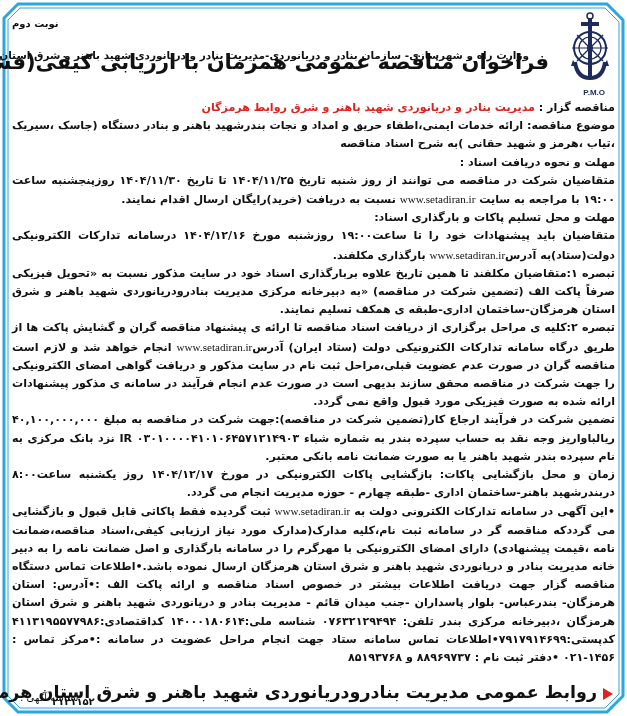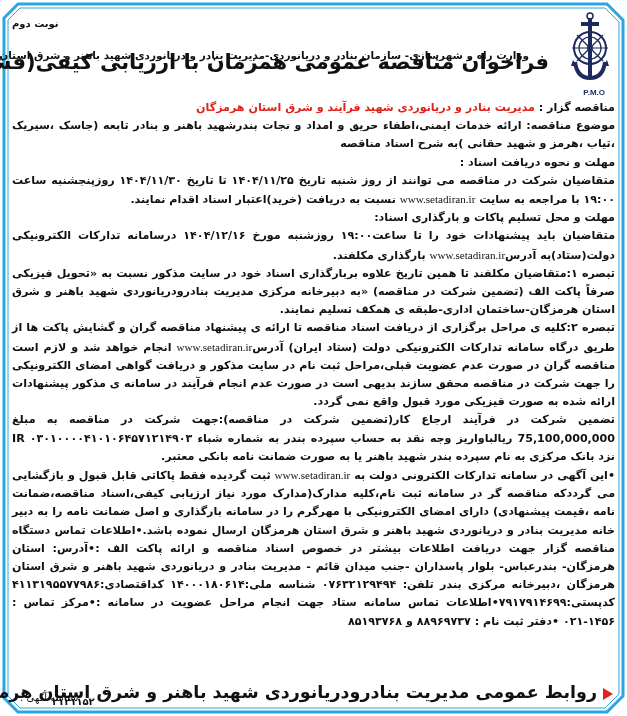--- a/index.html
+++ b/index.html
@@ -54,37 +54,38 @@
       </svg>
       <span class="logo-text">P.M.O</span>
     </div>
     <div class="ministry">وزارت راه و شهرسازی- سازمان بنادر و دریانوردی-مدیریت بنادر و دریانوردی شهید باهنر و شرق استان</div>
     <div class="round">نوبت دوم</div>
     <div class="title">فراخوان مناقصه عمومی همزمان با ارزیابی کیفی(فشرده) یک مرحله ای</div>
   </div>
 
   <div class="body-text">
     <p>
-      <span>مناقصه گزار : </span><span class="red">مدیریت بنادر و دریانوردی شهید فرآیند و شرق استان هرمزگان</span>
+      <span>مناقصه گزار : </span><span class="red">مدیریت بنادر و دریانوردی شهید باهنر و شرق روابط هرمزگان</span>
     </p>
-    <p>موضوع مناقصه: ارائه خدمات ایمنی،اطفاء حریق و امداد و نجات بندرشهید باهنر و بنادر تابعه (جاسک ،سیریک ،تیاب ،هرمز و شهید حقانی )به شرح اسناد مناقصه</p>
+    <p>موضوع مناقصه: ارائه خدمات ایمنی،اطفاء حریق و امداد و نجات بندرشهید باهنر و بنادر دستگاه (جاسک ،سیریک ،تیاب ،هرمز و شهید حقانی )به شرح اسناد مناقصه</p>
     <p>مهلت و نحوه دریافت اسناد :</p>
     <p>
       <span>متقاضیان شرکت در مناقصه می توانند از روز شنبه تاریخ ۱۴۰۴/۱۱/۲۵ تا تاریخ ۱۴۰۴/۱۱/۳۰ روزپنجشنبه ساعت ۱۹:۰۰ با مراجعه به سایت</span>
-      <span class="ltr">www.setadiran.ir</span><span> نسبت به دریافت (خرید)اعتبار اسناد اقدام نمایند.</span>
+      <span class="ltr">www.setadiran.ir</span><span> نسبت به دریافت (خرید)رایگان ارسال اقدام نمایند.</span>
     </p>
     <p>مهلت و محل تسلیم پاکات و بارگذاری اسناد:</p>
     <p>
       <span>متقاضیان باید پیشنهادات خود را تا ساعت۱۹:۰۰ روزشنبه  مورخ ۱۴۰۴/۱۲/۱۶ درسامانه تدارکات الکترونیکی دولت(ستاد)به آدرس</span><span class="ltr">www.setadiran.ir</span><span> بارگذاری مکلفند.</span>
     </p>
     <p>تبصره ۱:متقاضیان مکلفند تا همین تاریخ علاوه بربارگذاری اسناد خود در سایت مذکور نسبت به «تحویل فیزیکی صرفاً پاکت الف (تضمین شرکت در مناقصه) «به دبیرخانه مرکزی مدیریت بنادرودریانوردی شهید باهنر و شرق استان هرمزگان-ساختمان اداری-طبقه ی همکف تسلیم نمایند.</p>
     <p>
       <span>تبصره ۲:کلیه ی مراحل برگزاری از دریافت اسناد مناقصه تا ارائه ی پیشنهاد مناقصه گران و گشایش پاکت ها از طریق درگاه سامانه تدارکات الکترونیکی دولت (ستاد ایران) آدرس</span><span class="ltr">www.setadiran.ir</span><span> انجام خواهد شد و لازم است مناقصه گران در صورت عدم عضویت قبلی،مراحل ثبت نام در سایت مذکور و دریافت گواهی امضای الکترونیکی را جهت شرکت در مناقصه محقق سازند بدیهی است در صورت عدم انجام فرآیند در سامانه ی مذکور پیشنهادات ارائه شده به صورت فیزیکی مورد قبول واقع نمی گردد.</span>
     </p>
-    <p>تضمین شرکت در فرآیند ارجاع کار(تضمین شرکت در مناقصه):جهت شرکت در مناقصه به مبلغ 75,100,000,000 ریالباواریز وجه نقد به حساب سپرده بندر به شماره شباء IR ۰۳۰۱۰۰۰۰۴۱۰۱۰۶۴۵۷۱۲۱۴۹۰۳ نزد بانک مرکزی به نام سپرده بندر شهید باهنر یا به صورت ضمانت نامه بانکی معتبر.</p>
+    <p>تضمین شرکت در فرآیند ارجاع کار(تضمین شرکت در مناقصه):جهت شرکت در مناقصه به مبلغ ۴۰,۱۰۰,۰۰۰,۰۰۰ ریالباواریز وجه نقد به حساب سپرده بندر به شماره شباء IR ۰۳۰۱۰۰۰۰۴۱۰۱۰۶۴۵۷۱۲۱۴۹۰۳ نزد بانک مرکزی به نام سپرده بندر شهید باهنر یا به صورت ضمانت نامه بانکی معتبر.</p>
+    <p>زمان و محل بازگشایی پاکات:  بازگشایی پاکات الکترونیکی در مورخ ۱۴۰۴/۱۲/۱۷ روز یکشنبه ساعت۸:۰۰ دربندرشهید باهنر-ساختمان اداری -طبقه چهارم - حوزه مدیریت انجام می گردد.</p>
     <p>
       <span>•این آگهی در سامانه تدارکات الکترونی دولت به </span><span class="ltr">www.setadiran.ir</span><span> ثبت گردیده فقط پاکاتی قابل قبول و بازگشایی می گرددکه مناقصه گر در سامانه ثبت نام،کلیه مدارک(مدارک مورد نیاز ارزیابی کیفی،اسناد مناقصه،ضمانت نامه ،قیمت پیشنهادی) دارای امضای الکترونیکی با مهرگرم را در سامانه بارگذاری و اصل ضمانت نامه را به دبیر خانه مدیریت  بنادر و دریانوردی شهید باهنر و شرق استان هرمزگان ارسال نموده باشد.•اطلاعات تماس دستگاه مناقصه گزار جهت دریافت اطلاعات بیشتر در خصوص اسناد مناقصه و ارائه پاکت الف :•آدرس: استان هرمزگان- بندرعباس- بلوار پاسداران -جنب میدان قائم - مدیریت بنادر و دریانوردی شهید باهنر و شرق استان هرمزگان ،دبیرخانه مرکزی بندر  تلفن: ۰۷۶۳۲۱۲۹۴۹۴  شناسه ملی:۱۴۰۰۰۱۸۰۶۱۴  کداقتصادی:۴۱۱۳۱۹۵۵۷۷۹۸۶ کدپستی:۷۹۱۷۹۱۴۶۹۹•اطلاعات تماس سامانه ستاد جهت انجام مراحل عضویت در سامانه :•مرکز تماس : ۱۴۵۶-۰۲۱ •دفتر ثبت نام : ۸۸۹۶۹۷۳۷ و ۸۵۱۹۳۷۶۸</span>
     </p>
   </div>
 
   <div class="footer">
     <span class="footer-arrow"></span>
     <div class="footer-title">روابط عمومی  مدیریت بنادرودریانوردی شهید باهنر و شرق استان هرمزگان</div>
     <div class="ad-id-label">شناسه آگهی :</div>
     <div class="ad-id-value">۲۱۲۱۱۵۲</div>

